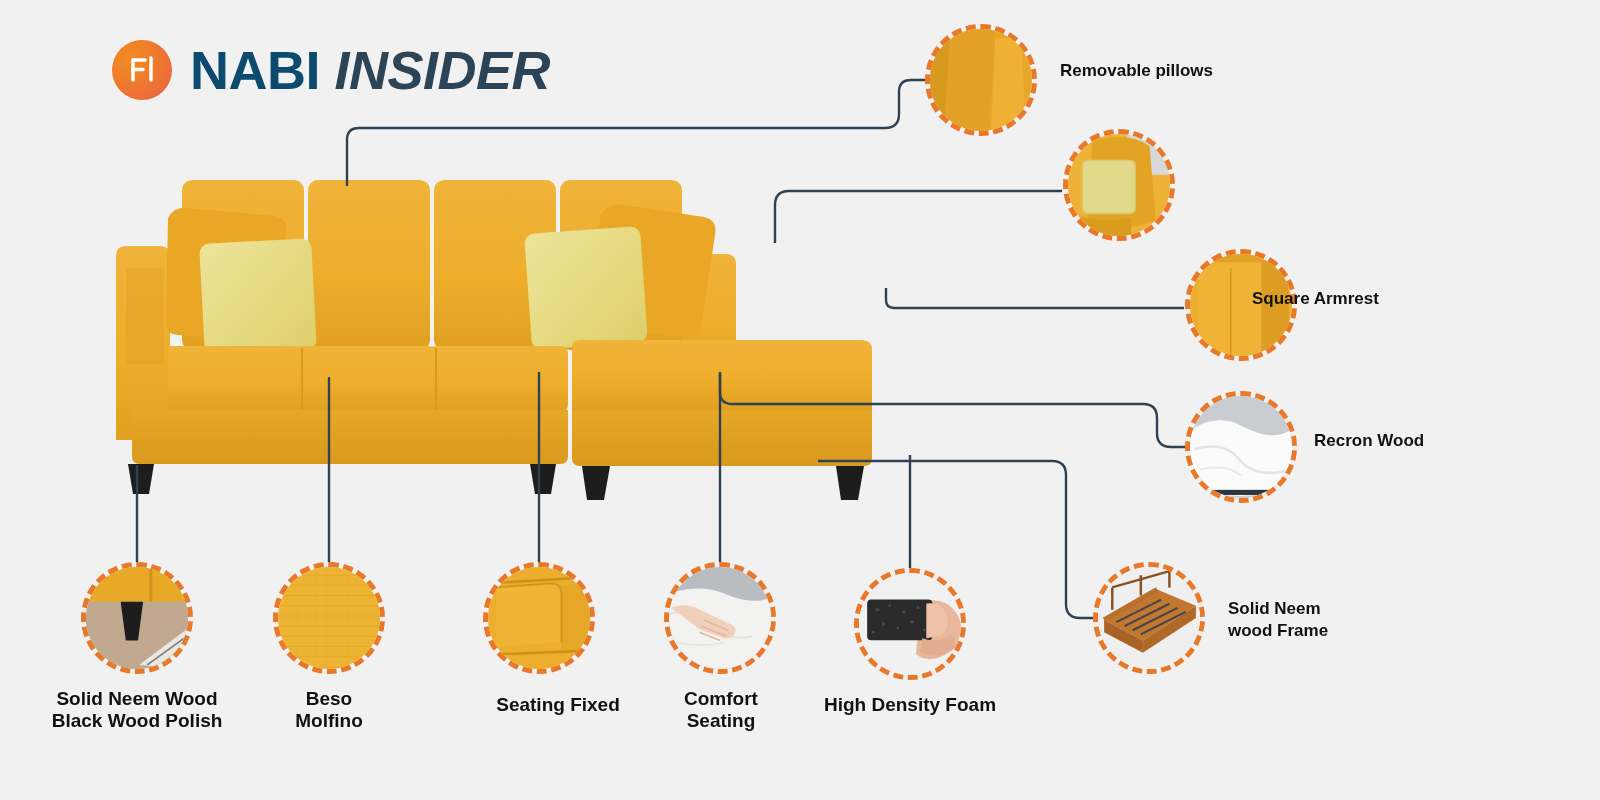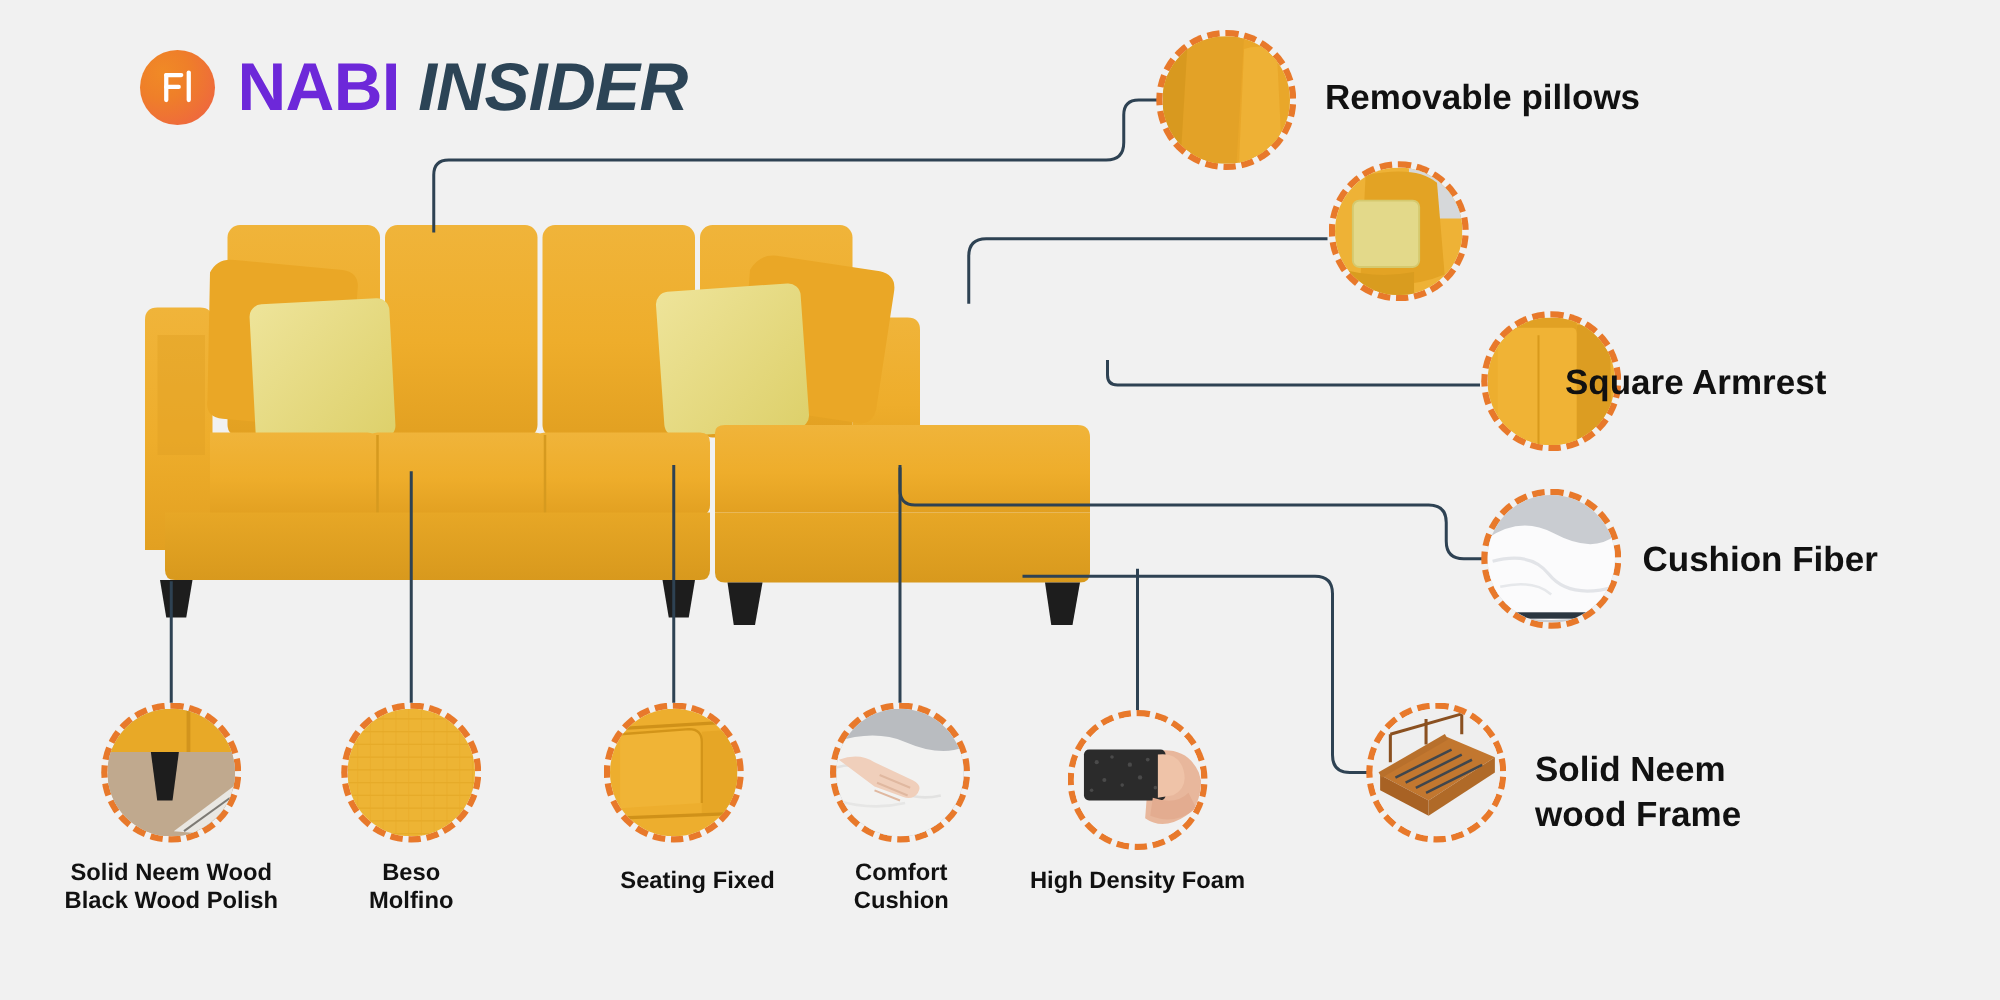--- a/index.html
+++ b/index.html
@@ -14,38 +14,38 @@
   
   .brand{position:absolute;left:112px;top:40px;display:flex;align-items:center;gap:18px;}
   .brand-logo{
     width:60px;height:60px;border-radius:50%;
     background:radial-gradient(circle at 30% 30%, #f08a26 0%, #ef7f29 35%, #ee5f46 100%);
     display:flex;align-items:center;justify-content:center;
     position:relative;
   }
   .brand-logo svg{display:block;}
   .brand-title{font-size:54px;font-weight:bold;letter-spacing:-0.5px;line-height:1;white-space:nowrap;}
-  .bt-nabi{color:#6d28d9;}
+  .bt-nabi{color:#0c4a6e;}
   .bt-insider{color:#2c4456;font-style:italic;}
 
   
   .sofa{position:absolute;left:110px;top:178px;width:850px;height:330px;}
   .sofa svg{display:block;}
 
   
   #wires{position:absolute;left:0;top:0;width:1600px;height:800px;pointer-events:none;}
   #wires path,#wires line{fill:none;stroke:#2e4253;stroke-width:2.4;}
 
   
   .bubble{position:absolute;border-radius:50%;overflow:hidden;
           border:5px dashed #e8792b;box-sizing:border-box;background:#f1f1f1;}
   .bubble svg{display:block;width:100%;height:100%;}
 
   .flabel{position:absolute;color:#111;font-weight:bold;line-height:1.18;}
-  .flabel.right{font-size:28px;}
+  .flabel.right{font-size:17px;}
   .flabel.bottom{font-size:19px;text-align:center;}
 </style>
 </head>
 <body>
 
 <div id="stage">
 
   <div class="brand">
     <div class="brand-logo">
       <svg width="34" height="34" viewBox="0 0 34 34" aria-hidden="true">
@@ -168,21 +168,21 @@
 
   <div class="bubble" style="left:1185px;top:391px;width:112px;height:112px;">
     <svg viewBox="0 0 100 100" preserveAspectRatio="xMidYMid slice" aria-hidden="true">
       <rect width="100" height="100" fill="#c9ccd1"></rect>
       <path d="M0 34 q26 -18 52 -4 q30 16 48 2 l0 58 q-50 16 -100 0 z" fill="#fbfbfc"></path>
       <path d="M4 52 q30 -8 44 10 q16 20 52 10" stroke="#e2e4e8" stroke-width="2.5" fill="none"></path>
       <path d="M10 72 q26 -6 40 6" stroke="#e6e8eb" stroke-width="2" fill="none"></path>
       <rect x="22" y="92" width="56" height="5" fill="#2b3640"></rect>
     </svg>
   </div>
-  <div class="flabel right" style="left:1314px;top:431px;">Cushion Fiber</div>
+  <div class="flabel right" style="left:1314px;top:431px;">Recron Wood</div>
 
   <div class="bubble" style="left:1093px;top:562px;width:112px;height:112px;">
     <svg viewBox="0 0 100 100" preserveAspectRatio="xMidYMid slice" aria-hidden="true">
       <rect width="100" height="100" fill="#efefef"></rect>
       <path d="M6 52 L58 22 L96 38 L44 72 Z" fill="#c2772f"></path>
       <path d="M6 52 L44 72 L44 84 L6 64 Z" fill="#a86224"></path>
       <path d="M44 72 L96 38 L96 50 L44 84 Z" fill="#b06a28"></path>
       <g stroke="#8a5020" stroke-width="2.4">
         <path d="M14 42 L14 20"></path>
           <path d="M42 28 L42 8"></path>
@@ -280,21 +280,21 @@
       <g stroke="#e0b8a0" stroke-width="1.6" fill="none">
         <path d="M34 52 l24 10"></path>
           <path d="M32 58 l24 10"></path>
           <path d="M30 64 l20 8"></path>
       </g>
       <path d="M0 72 q28 8 54 2" stroke="#e6e6e5" stroke-width="2" fill="none"></path>
     </svg>
   </div>
   <div class="flabel bottom" style="left:650px;top:688px;width:142px;">
     <div>Comfort</div>
-    <div>Cushion</div>
+    <div>Seating</div>
   </div>
 
   <div class="bubble" style="left:854px;top:568px;width:112px;height:112px;">
     <svg viewBox="0 0 100 100" preserveAspectRatio="xMidYMid slice" aria-hidden="true">
       <rect width="100" height="100" fill="#f1f1f1"></rect>
       <path d="M60 28 q28 -6 38 16 q8 22 -10 34 q-18 12 -32 2 z" fill="#e8b79c"></path>
       <rect x="8" y="26" width="64" height="40" rx="4" fill="#2b2b2b"></rect>
       <g fill="#4a4a4a">
         <circle cx="18" cy="36" r="1.6"></circle>
           <circle cx="30" cy="32" r="1.4"></circle>

